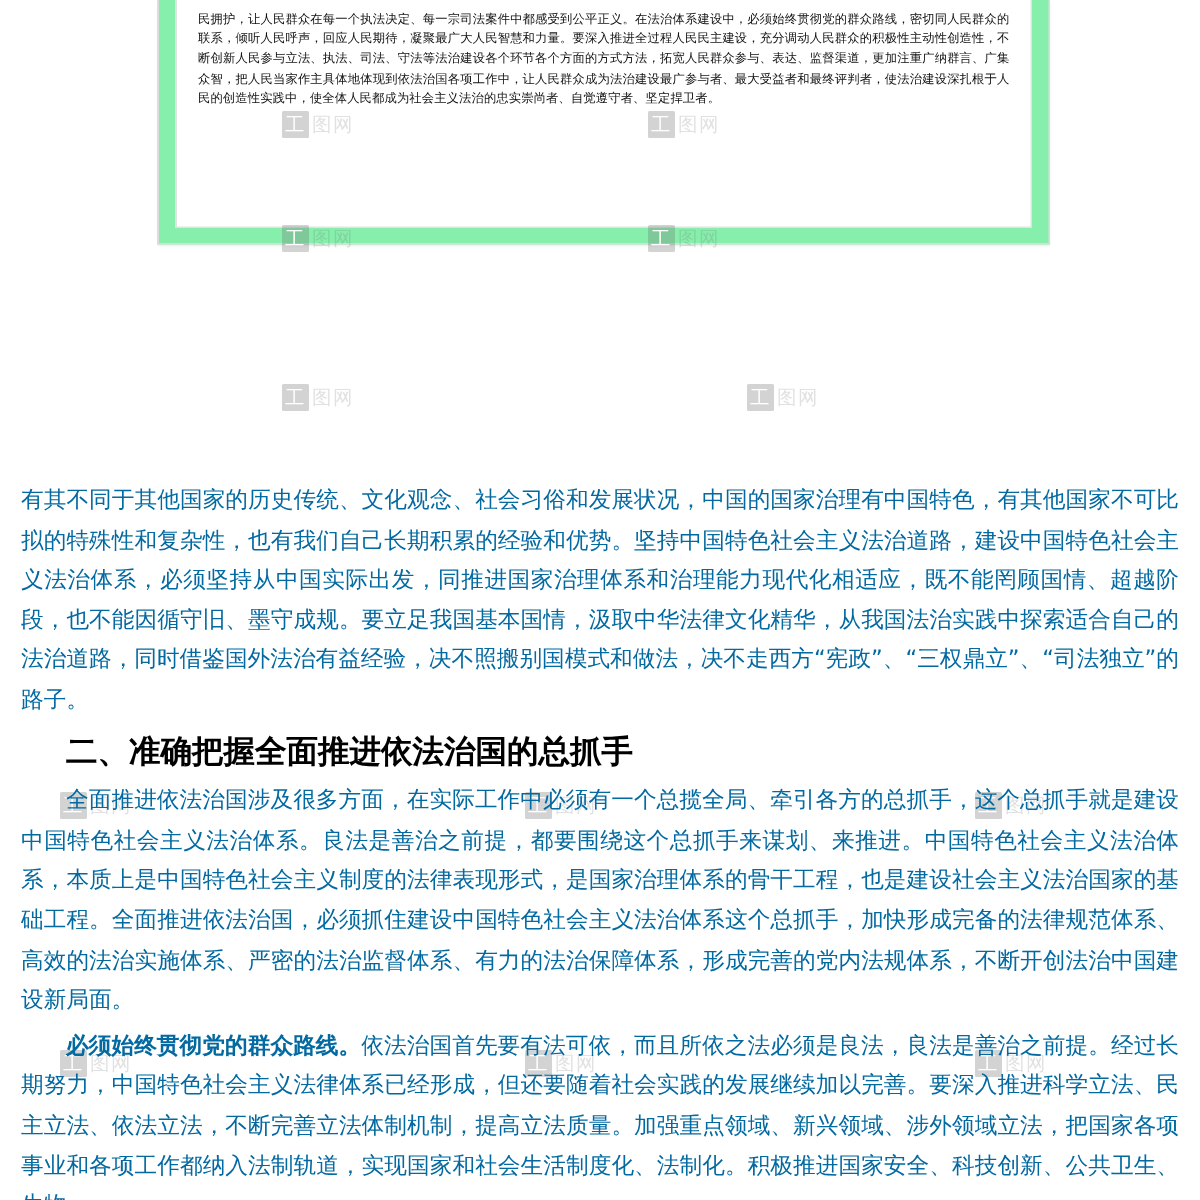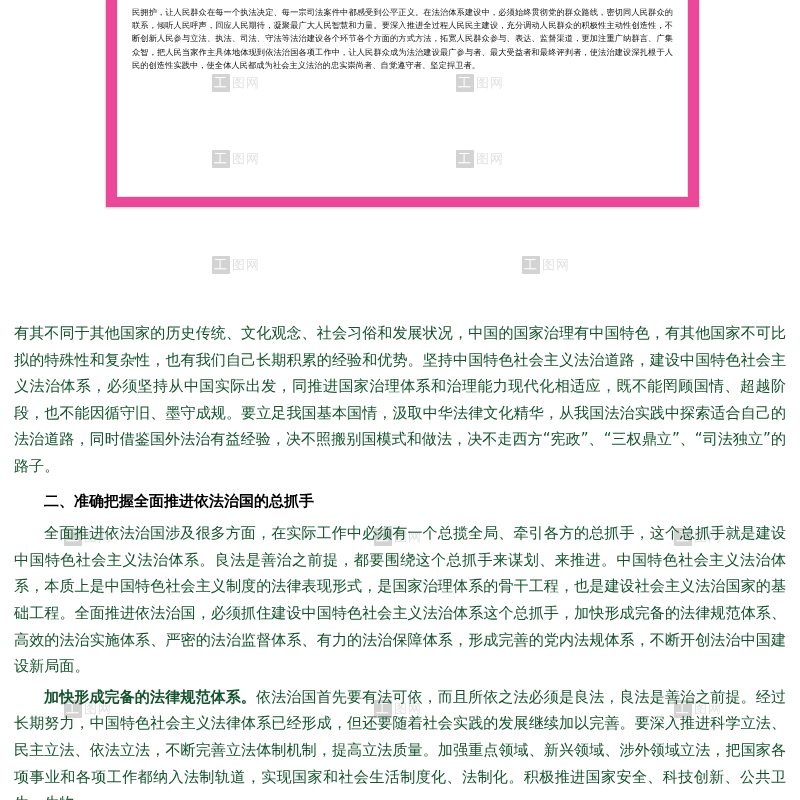--- a/index.html
+++ b/index.html
@@ -15,22 +15,22 @@
     overflow: hidden;
     position: relative;
   }
 
   
   .preview-block {
     position: absolute;
     left: 105px;
     top: 0;
     width: 595px;
-    height: 208px;
-    background: #ec4899;
+    height: 163px;
+    background: #86efac;
     border-left: 1px solid #dcdcdc;
     border-right: 1px solid #dcdcdc;
     border-bottom: 1px solid #dcdcdc;
     box-sizing: border-box;
     overflow: hidden;
     box-shadow: 0 1px 2px rgba(0,0,0,0.10);
   }
   .preview-inner {
     position: absolute;
     left: 11px;
@@ -56,21 +56,20 @@
   
   .wm {
     position: absolute;
     color: rgba(120,120,120,0.22);
     font-size: 13px;
     letter-spacing: 1px;
     white-space: nowrap;
     font-family: "DejaVu Sans", "Liberation Sans", sans-serif;
     pointer-events: none;
     user-select: none;
-    margin-left: 24px;
   }
   .wm .wm-badge {
     display: inline-block;
     background: rgba(110,110,110,0.30);
     color: #ffffff;
     padding: 0 2px;
     margin-right: 2px;
     border-radius: 1px;
   }
   .wm-a { left: 188px; top: 256px; }
@@ -92,25 +91,25 @@
     left: 14px;
     top: 320px;
     width: 772px;
   }
   .para {
     font-size: 15.1px;
     line-height: 26.6px;
     text-align: justify;
     text-justify: inter-ideograph;
     margin: 0 0 4px 0;
-    color: #14532d;
+    color: #0369a1;
   }
   .para-indent { text-indent: 30px; }
   .heading {
-    font-size: 15px;
+    font-size: 21px;
     line-height: 26.6px;
     font-weight: bold;
     margin: 8px 0 6px 0;
     text-indent: 30px;
   }
   .lead-bold { font-weight: bold; }
 </style>
 </head>
 <body>
 
@@ -130,14 +129,14 @@
 <div class="wm wm-h"><span class="wm-badge">工</span><span>图网</span></div>
 <div class="wm wm-i"><span class="wm-badge">工</span><span>图网</span></div>
 <div class="wm wm-j"><span class="wm-badge">工</span><span>图网</span></div>
 <div class="wm wm-k"><span class="wm-badge">工</span><span>图网</span></div>
 <div class="wm wm-l"><span class="wm-badge">工</span><span>图网</span></div>
 
 <div class="doc-body">
   <p class="para">有其不同于其他国家的历史传统、文化观念、社会习俗和发展状况，中国的国家治理有中国特色，有其他国家不可比拟的特殊性和复杂性，也有我们自己长期积累的经验和优势。坚持中国特色社会主义法治道路，建设中国特色社会主义法治体系，必须坚持从中国实际出发，同推进国家治理体系和治理能力现代化相适应，既不能罔顾国情、超越阶段，也不能因循守旧、墨守成规。要立足我国基本国情，汲取中华法律文化精华，从我国法治实践中探索适合自己的法治道路，同时借鉴国外法治有益经验，决不照搬别国模式和做法，决不走西方“宪政”、“三权鼎立”、“司法独立”的路子。</p>
   <h2 class="heading">二、准确把握全面推进依法治国的总抓手</h2>
   <p class="para para-indent">全面推进依法治国涉及很多方面，在实际工作中必须有一个总揽全局、牵引各方的总抓手，这个总抓手就是建设中国特色社会主义法治体系。良法是善治之前提，都要围绕这个总抓手来谋划、来推进。中国特色社会主义法治体系，本质上是中国特色社会主义制度的法律表现形式，是国家治理体系的骨干工程，也是建设社会主义法治国家的基础工程。全面推进依法治国，必须抓住建设中国特色社会主义法治体系这个总抓手，加快形成完备的法律规范体系、高效的法治实施体系、严密的法治监督体系、有力的法治保障体系，形成完善的党内法规体系，不断开创法治中国建设新局面。</p>
-  <p class="para para-indent"><span class="lead-bold">加快形成完备的法律规范体系。</span><span>依法治国首先要有法可依，而且所依之法必须是良法，良法是善治之前提。经过长期努力，中国特色社会主义法律体系已经形成，但还要随着社会实践的发展继续加以完善。要深入推进科学立法、民主立法、依法立法，不断完善立法体制机制，提高立法质量。加强重点领域、新兴领域、涉外领域立法，把国家各项事业和各项工作都纳入法制轨道，实现国家和社会生活制度化、法制化。积极推进国家安全、科技创新、公共卫生、生物</span></p>
+  <p class="para para-indent"><span class="lead-bold">必须始终贯彻党的群众路线。</span><span>依法治国首先要有法可依，而且所依之法必须是良法，良法是善治之前提。经过长期努力，中国特色社会主义法律体系已经形成，但还要随着社会实践的发展继续加以完善。要深入推进科学立法、民主立法、依法立法，不断完善立法体制机制，提高立法质量。加强重点领域、新兴领域、涉外领域立法，把国家各项事业和各项工作都纳入法制轨道，实现国家和社会生活制度化、法制化。积极推进国家安全、科技创新、公共卫生、生物</span></p>
 </div>
 
 </body></html>

